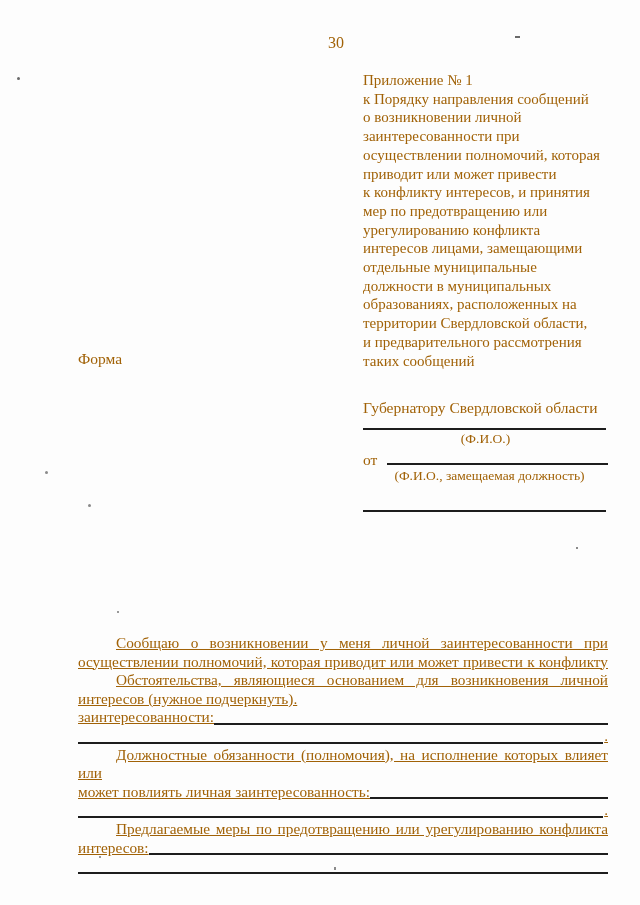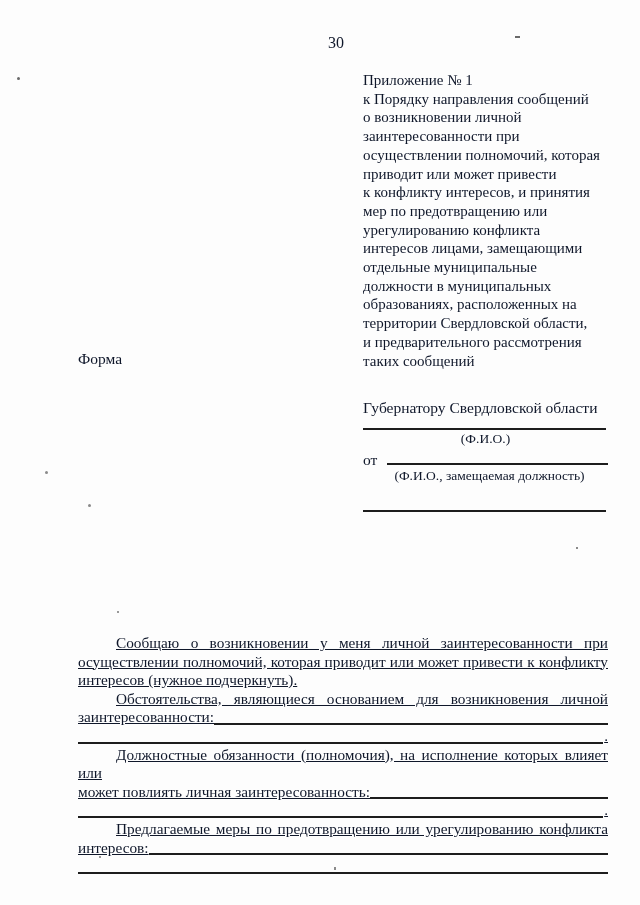--- a/index.html
+++ b/index.html
@@ -7,21 +7,21 @@
     padding: 0;
     background: #e8e8e8;
   }
   .page {
     position: relative;
     width: 640px;
     height: 905px;
     margin: 0 auto;
     background: #fdfdfd;
     font-family: "Liberation Serif", "DejaVu Serif", serif;
-    color: #0f172a;
+    color: #a16207;
     overflow: hidden;
   }
 
   
   .page-number {
     position: absolute;
     left: 328px;
     top: 34px;
     font-size: 16px;
   }
@@ -141,23 +141,23 @@
     <div class="addr-from-label">от</div>
     <div class="addr-uline2 uline"></div>
     <div class="addr-from-caption">(Ф.И.О., замещаемая должность)</div>
     <div class="addr-uline3 uline"></div>
   </div>
 
 
   <div class="body-text">
     <div class="line jl indent">Сообщаю о возникновении у меня личной заинтересованности при</div>
     <div class="line jl">осуществлении полномочий, которая приводит или может привести к конфликту</div>
+    <div class="line jl indent">Обстоятельства, являющиеся основанием для возникновения личной</div>
+
     <div class="line">интересов (нужное подчеркнуть).</div>
-
-    <div class="line jl indent">Обстоятельства, являющиеся основанием для возникновения личной</div>
     <div class="line fill-line">
       <span class="label">заинтересованности:</span>
       <span class="fill"></span>
     </div>
     <div class="line full-uline">
       <span class="fill"></span>
       <span class="period">.</span>
     </div>
 
     <div class="line jl indent">Должностные обязанности (полномочия), на исполнение которых влияет или</div>

